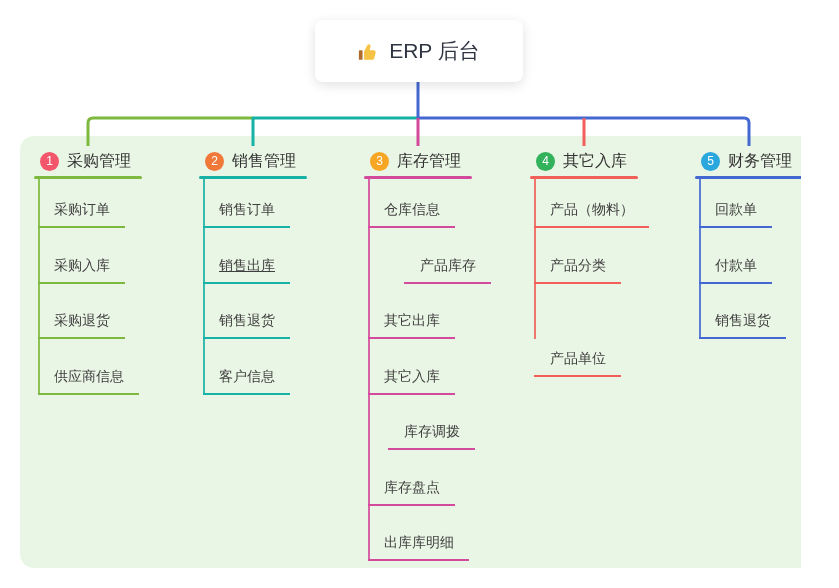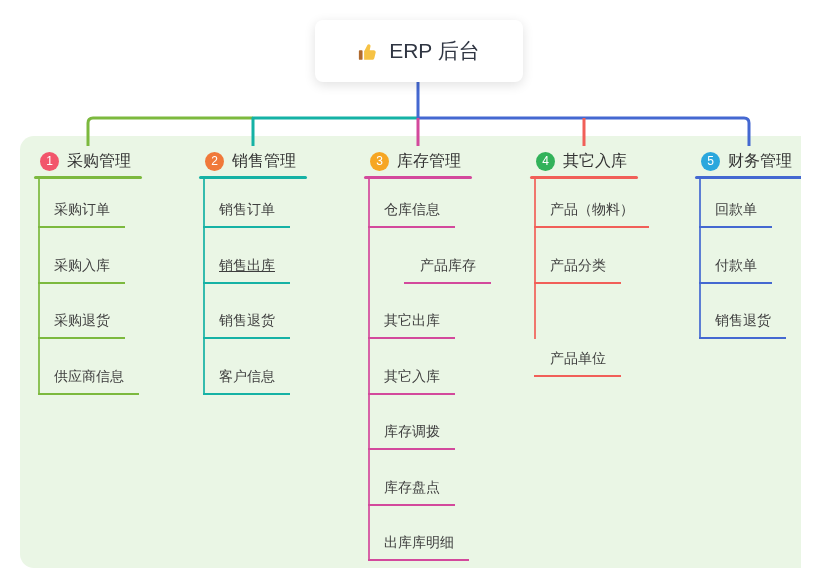--- a/index.html
+++ b/index.html
@@ -86,21 +86,21 @@
       <div class="branch-head" style="left: 370px; top: 150px;">
         <span class="badge" style="background: rgb(246, 166, 35);">3</span>
         <span class="branch-label">库存管理</span>
       </div>
       <div class="head-underline" style="left: 364px; top: 176px; width: 108px; background: rgb(211, 73, 156);"></div>
       <div class="vline" style="left: 368px; top: 179px; height: 382px; background: rgb(211, 73, 156);"></div>
       <div class="child" style="left: 368px; top: 199px;"><span class="child-pill" style="border-bottom-color: rgb(211, 73, 156);">仓库信息</span></div>
       <div class="child" style="left: 368px; top: 254.5px;"><span class="child-pill" style="border-bottom-color: rgb(211, 73, 156); margin-left: 36px;">产品库存</span></div>
       <div class="child" style="left: 368px; top: 310px;"><span class="child-pill" style="border-bottom-color: rgb(211, 73, 156);">其它出库</span></div>
       <div class="child" style="left: 368px; top: 365.5px;"><span class="child-pill" style="border-bottom-color: rgb(211, 73, 156);">其它入库</span></div>
-      <div class="child" style="left: 368px; top: 421px;"><span class="child-pill" style="border-bottom-color: rgb(211, 73, 156);">库存调拨</span></div>
+      <div class="child" style="left: 368px; top: 421px;"><span class="child-pill" style="border-bottom-color: rgb(211, 73, 156); margin-left: 20px;">库存调拨</span></div>
       <div class="child" style="left: 368px; top: 476.5px;"><span class="child-pill" style="border-bottom-color: rgb(211, 73, 156);">库存盘点</span></div>
       <div class="child" style="left: 368px; top: 532px;"><span class="child-pill" style="border-bottom-color: rgb(211, 73, 156); text-align: right;">出库库明细</span></div>
       <div class="branch-head" style="left: 536px; top: 150px;">
         <span class="badge" style="background: rgb(50, 178, 90);">4</span>
         <span class="branch-label">其它入库</span>
       </div>
       <div class="head-underline" style="left: 530px; top: 176px; width: 108px; background: rgb(241, 95, 88);"></div>
       <div class="vline" style="left: 534px; top: 179px; height: 160px; background: rgb(241, 95, 88);"></div>
       <div class="child" style="left: 534px; top: 199px;"><span class="child-pill" style="border-bottom-color: rgb(241, 95, 88);">产品（物料）</span></div>
       <div class="child" style="left: 534px; top: 254.5px;"><span class="child-pill" style="border-bottom-color: rgb(241, 95, 88);">产品分类</span></div>

